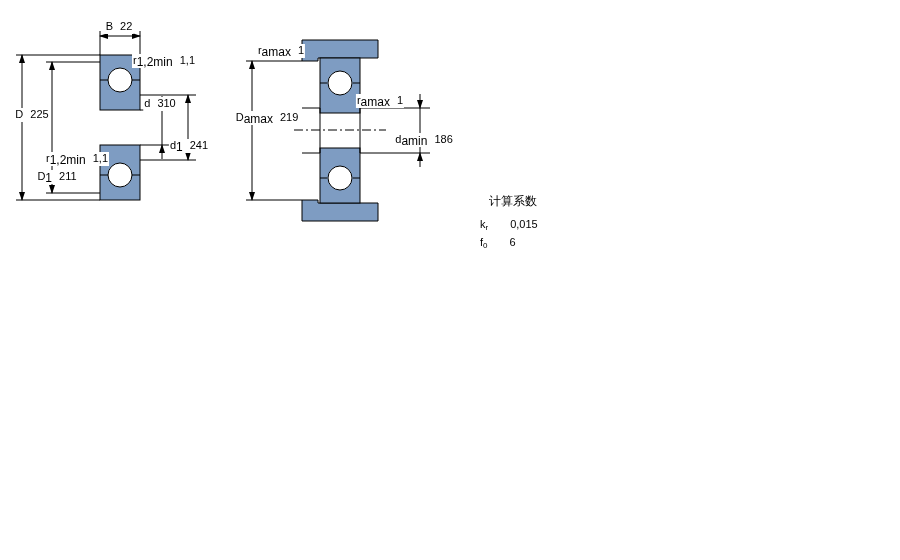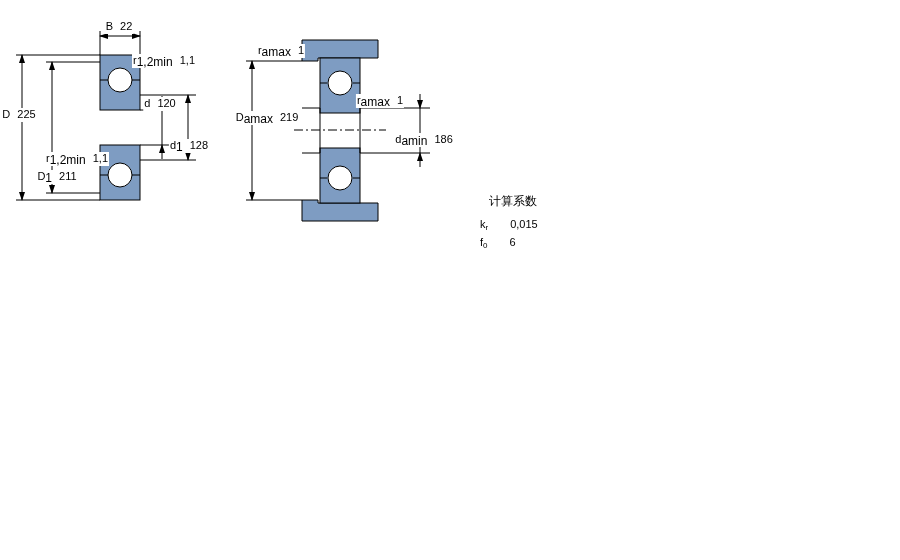--- a/index.html
+++ b/index.html
@@ -96,31 +96,31 @@
       <line x1="420" y1="167" x2="420" y2="153" marker-end="url(#arr)"></line>
     </g>
   </svg>
 
   <div class="dim-label" style="left:119px;top:27px;">
     <span class="base">B</span><span class="sub"></span><span class="val">22</span>
   </div>
   <div class="dim-label" style="left:164px;top:61px;">
     <span class="base">r</span><span class="sub">1,2min</span><span class="val">1,1</span>
   </div>
-  <div class="dim-label" style="left:19px;top:115px;">
+  <div class="dim-label" style="left:32px;top:115px;">
     <span class="base">D</span><span class="sub"></span><span class="val">225</span>
   </div>
   <div class="dim-label" style="left:57px;top:138px;margin-top:39px;">
     <span class="base">D</span><span class="sub">1</span><span class="val">211</span>
   </div>
   <div class="dim-label" style="left:160px;top:104px;">
-    <span class="base">d</span><span class="sub"></span><span class="val">120</span>
+    <span class="base">d</span><span class="sub"></span><span class="val">310</span>
   </div>
   <div class="dim-label" style="left:189px;top:146px;">
-    <span class="base">d</span><span class="sub">1</span><span class="val">128</span>
+    <span class="base">d</span><span class="sub">1</span><span class="val">241</span>
   </div>
   <div class="dim-label" style="left:77px;top:159px;">
     <span class="base">r</span><span class="sub">1,2min</span><span class="val">1,1</span>
   </div>
 
   <div class="dim-label" style="left:281px;top:51px;">
     <span class="base">r</span><span class="sub">amax</span><span class="val">1</span>
   </div>
   <div class="dim-label" style="left:267px;top:118px;">
     <span class="base">D</span><span class="sub">amax</span><span class="val">219</span>

